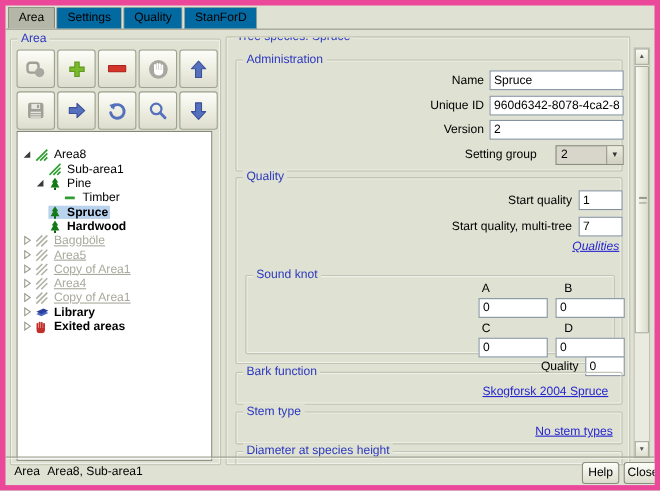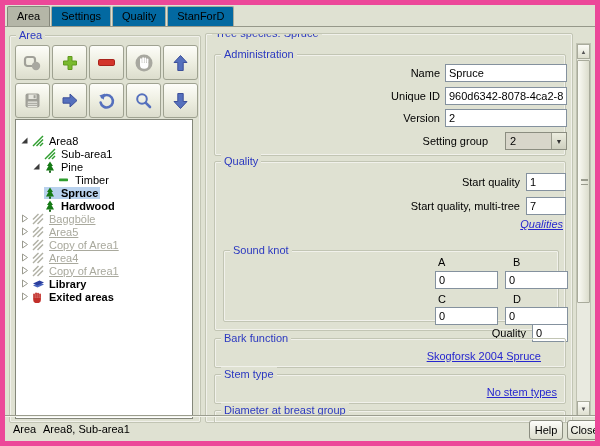--- a/index.html
+++ b/index.html
@@ -439,30 +439,30 @@
         <span class="colhdr" style="left:289px; top:42px;">D</span>
         <input class="tin" style="left: 211px; top: 56px; width: 63px;" value="0">
         <input class="tin" style="left: 281px; top: 56px; width: 63px;" value="0">
         <span class="flabel" style="left:200px; top:76px; width:102px;">Quality</span>
         <input class="tin" style="left: 308px; top: 73px; width: 36px;" value="0">
       </div>
     </div>
 
     <div class="groupbox" style="left:8px; top:304px; width:352px; height:30px;">
       <span class="gb-caption">Bark function</span>
-      <span class="lnk" style="right:24px; top:11px;">Skogforsk 2004 Spruce</span>
+      <span class="lnk" style="right:12px; top:11px;">Skogforsk 2004 Spruce</span>
     </div>
 
     <div class="groupbox" style="left:8px; top:340px; width:352px; height:30px;">
       <span class="gb-caption">Stem type</span>
       <span class="lnk" style="right:8px; top:11px;text-decoration:underline;">No stem types</span>
     </div>
 
     <div class="groupbox" style="left:8px; top:376px; width:352px; height:40px;">
-      <span class="gb-caption">Diameter at breast group</span>
+      <span class="gb-caption">Diameter at species height</span>
 
     </div>
   </div>
 
   <div class="scroll">
     <div class="sc-btn" style="top:0;">
         <span>▲</span>
       </div>
     <div class="sc-thumb">
       <div class="sc-grip"></div>

